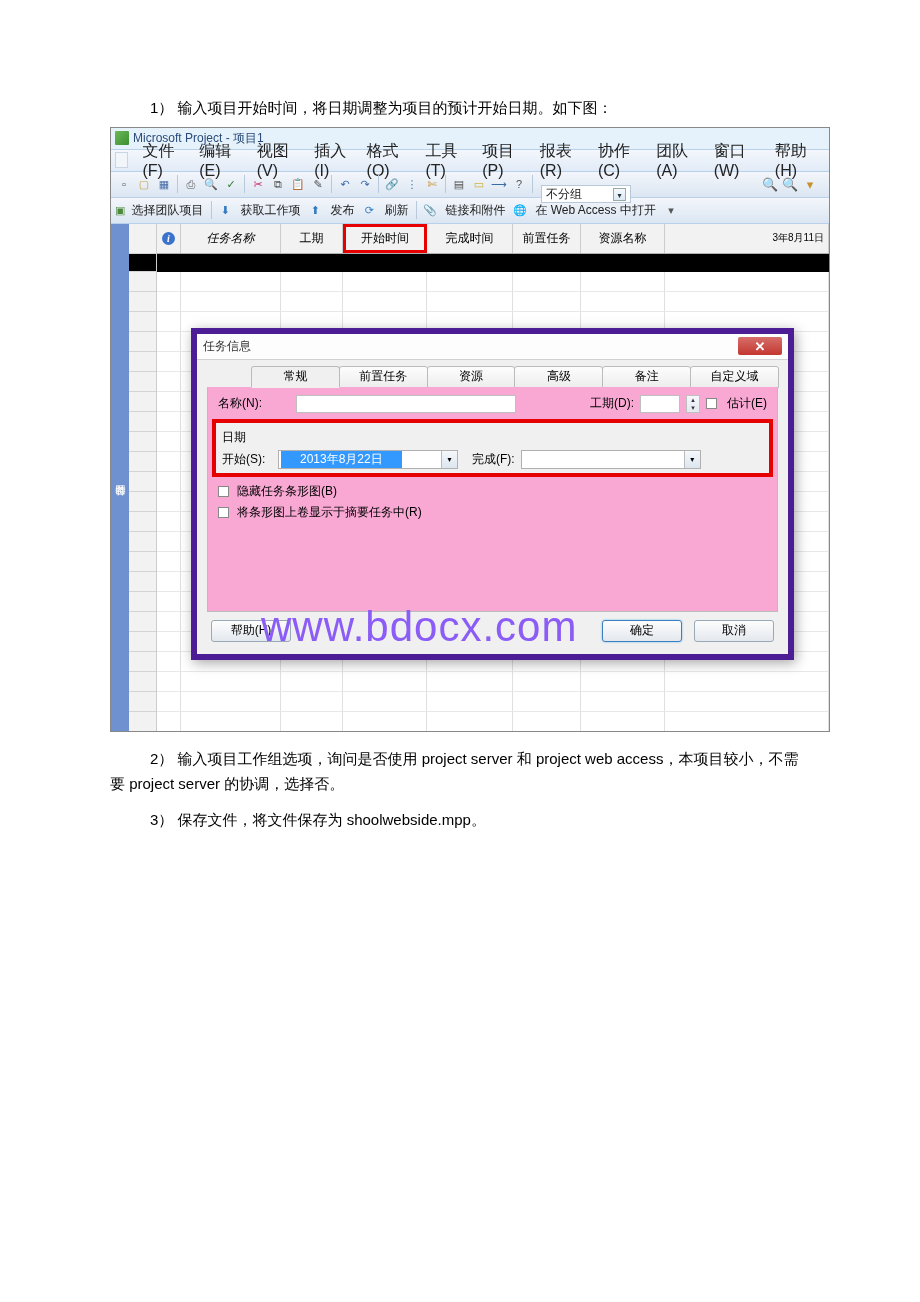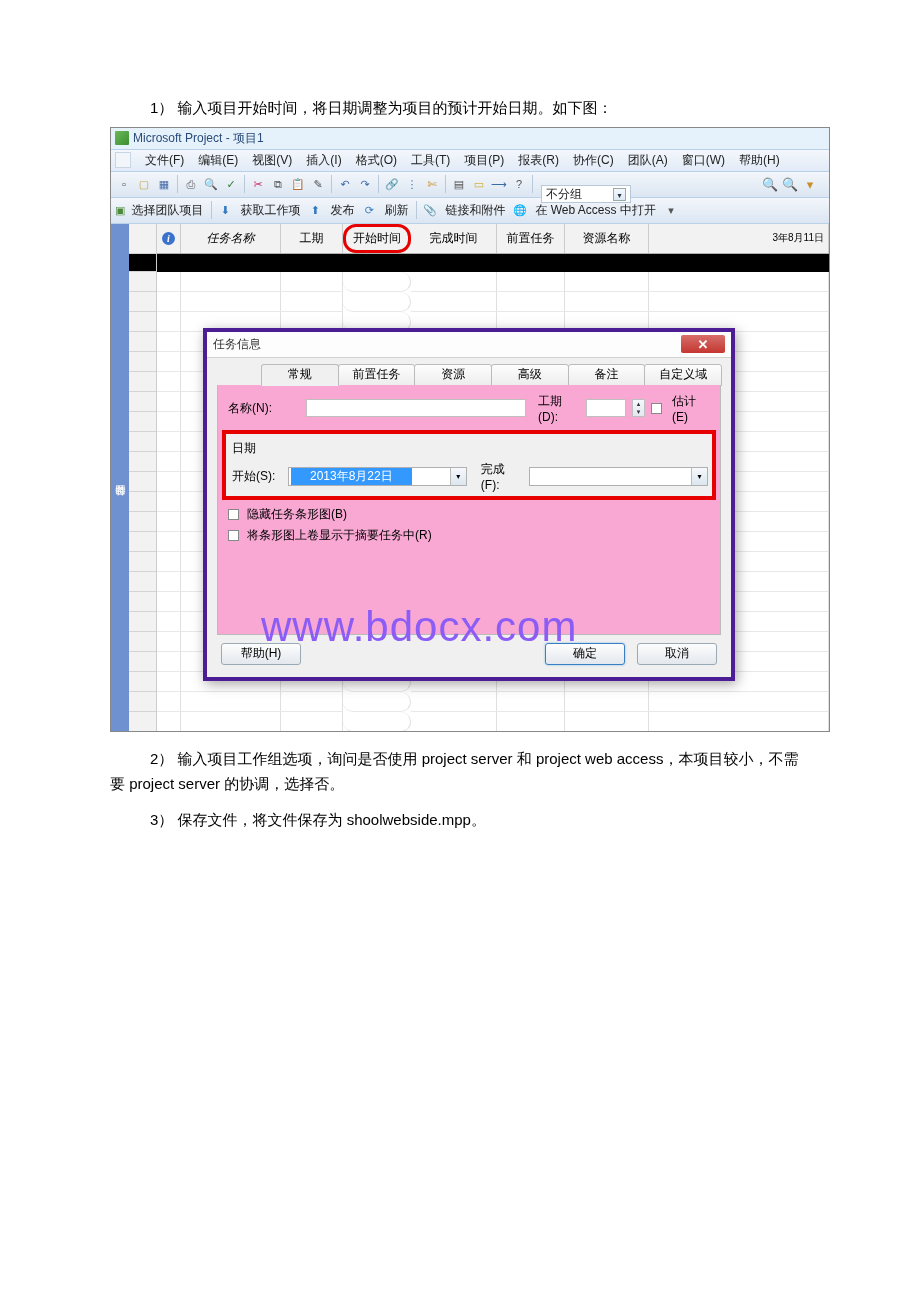--- a/index.html
+++ b/index.html
@@ -74,21 +74,21 @@
     }
     .menu-icon {
       width: 16px;
       height: 16px;
       background: #f2f6fa;
       border: 1px solid #c8d6e4;
       margin-right: 6px;
     }
     .menu-item {
       padding: 1px 6px;
-      font-size: 12px;
+      font-size: 16px;
       color: #222;
       cursor: default;
     }
     .toolbar1, .toolbar2 {
       height: 26px;
       background: linear-gradient(#f3f6fb,#dbe6f2);
       border-bottom: 1px solid #b8d0e8;
       display: flex;
       align-items: center;
       padding: 0 4px;
@@ -218,21 +218,21 @@
        font-size: 12px;
        color: #000;
        position: relative;
     }
     .col-head.hl {
        border: 3px solid #e60000;
        z-index: 3;
     }
     .w-taskname { width: 100px; font-style: italic; }
     .w-duration { width: 62px; }
-    .w-start    { width: 68px; border-radius: 13px; }
+    .w-start    { width: 84px; }
     .w-finish   { width: 86px; }
     .w-pred     { width: 68px; }
     .w-res      { width: 84px; }
     .w-date     { flex: 1; font-size: 10px; justify-content: flex-end; padding-right: 4px;}
     .black-band {
        position: absolute;
        top: 30px;
        left: 0;
        right: 0;
        height: 18px;
@@ -250,27 +250,26 @@
     }
     .grid-rows .gr > div {
        border-right: 1px solid #e0e0e0;
        border-bottom: 1px solid #e8e8e8;
     }
     
     .dialog {
       position: absolute;
       top: 200px;
       left: 80px;
-      width: 532px;
+      width: 603px;
       background: #f0f0f0;
-      border: 4px solid #4c1d95;
+      border: 6px solid #4c1d95;
       box-shadow: 2px 3px 12px rgba(0,0,0,0.35);
       z-index: 50;
       font-size: 12px;
-      margin-left: 12px;
     }
     .dlg-header {
       height: 26px;
       background: #fdfdfd;
       border-bottom: 1px solid #d2d2d2;
       display: flex;
       align-items: center;
       padding: 0 6px;
       font-size: 12px;
       color: #333;

